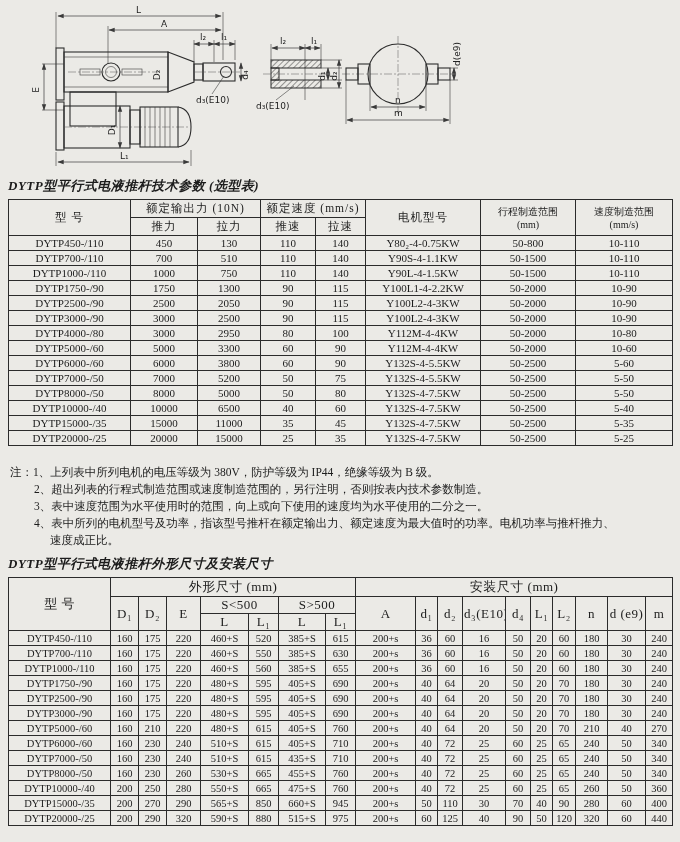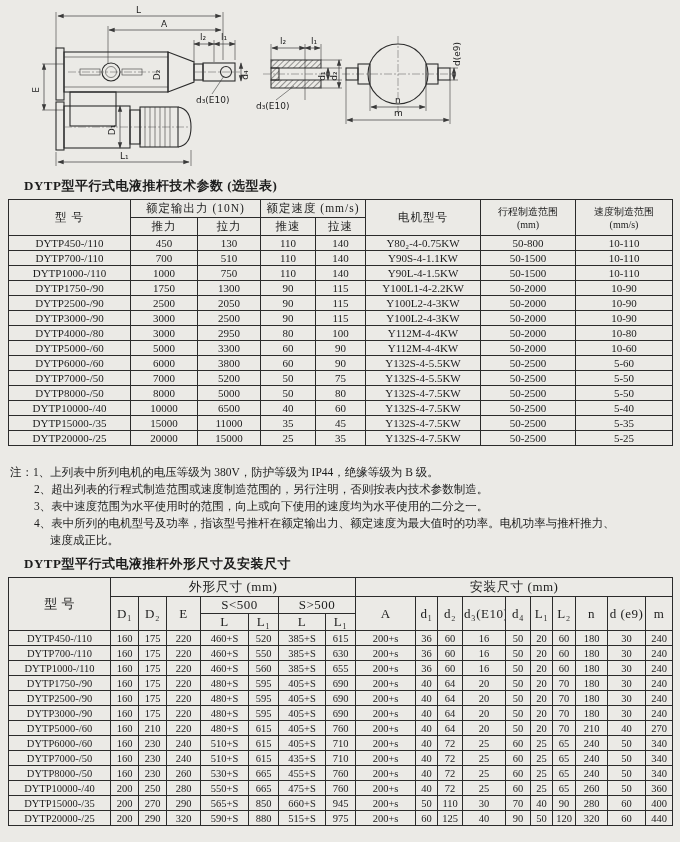--- a/index.html
+++ b/index.html
@@ -27,21 +27,22 @@
   .ln   { stroke: #2c2c2c; stroke-width: 1.1; fill: none; }
   .thin { stroke: #3a3a3a; stroke-width: 0.6; fill: none; }
   .dim  { stroke: #3a3a3a; stroke-width: 0.7; fill: none; }
   .cl   { stroke: #555; stroke-width: 0.5; stroke-dasharray: 8 2 2 2; fill: none; }
   .hatchfill { fill: url(#hatch); stroke: #2c2c2c; stroke-width: 1; }
   
   .sec-title {
     font-size: 13px;
     font-weight: bold;
     letter-spacing: 0.5px;
-    margin: 3px 0 4px 16px;
+    margin: 3px 0 4px 0;
+    font-style: italic;
   }
   .notes { font-size: 11.5px; line-height: 17px; margin: 18px 0 6px 2px; }
   .note-line { padding-left: 24px; text-indent: -24px; }
   .bottom-note { font-size: 11.5px; margin: 7px 0 0 18px; letter-spacing: 1px; }
   
   table { border-collapse: collapse; table-layout: fixed; width: 664px; background: #ebeae6; }
   th, td {
     border: 1px solid #2b2b2b;
     text-align: center;
     vertical-align: middle;

